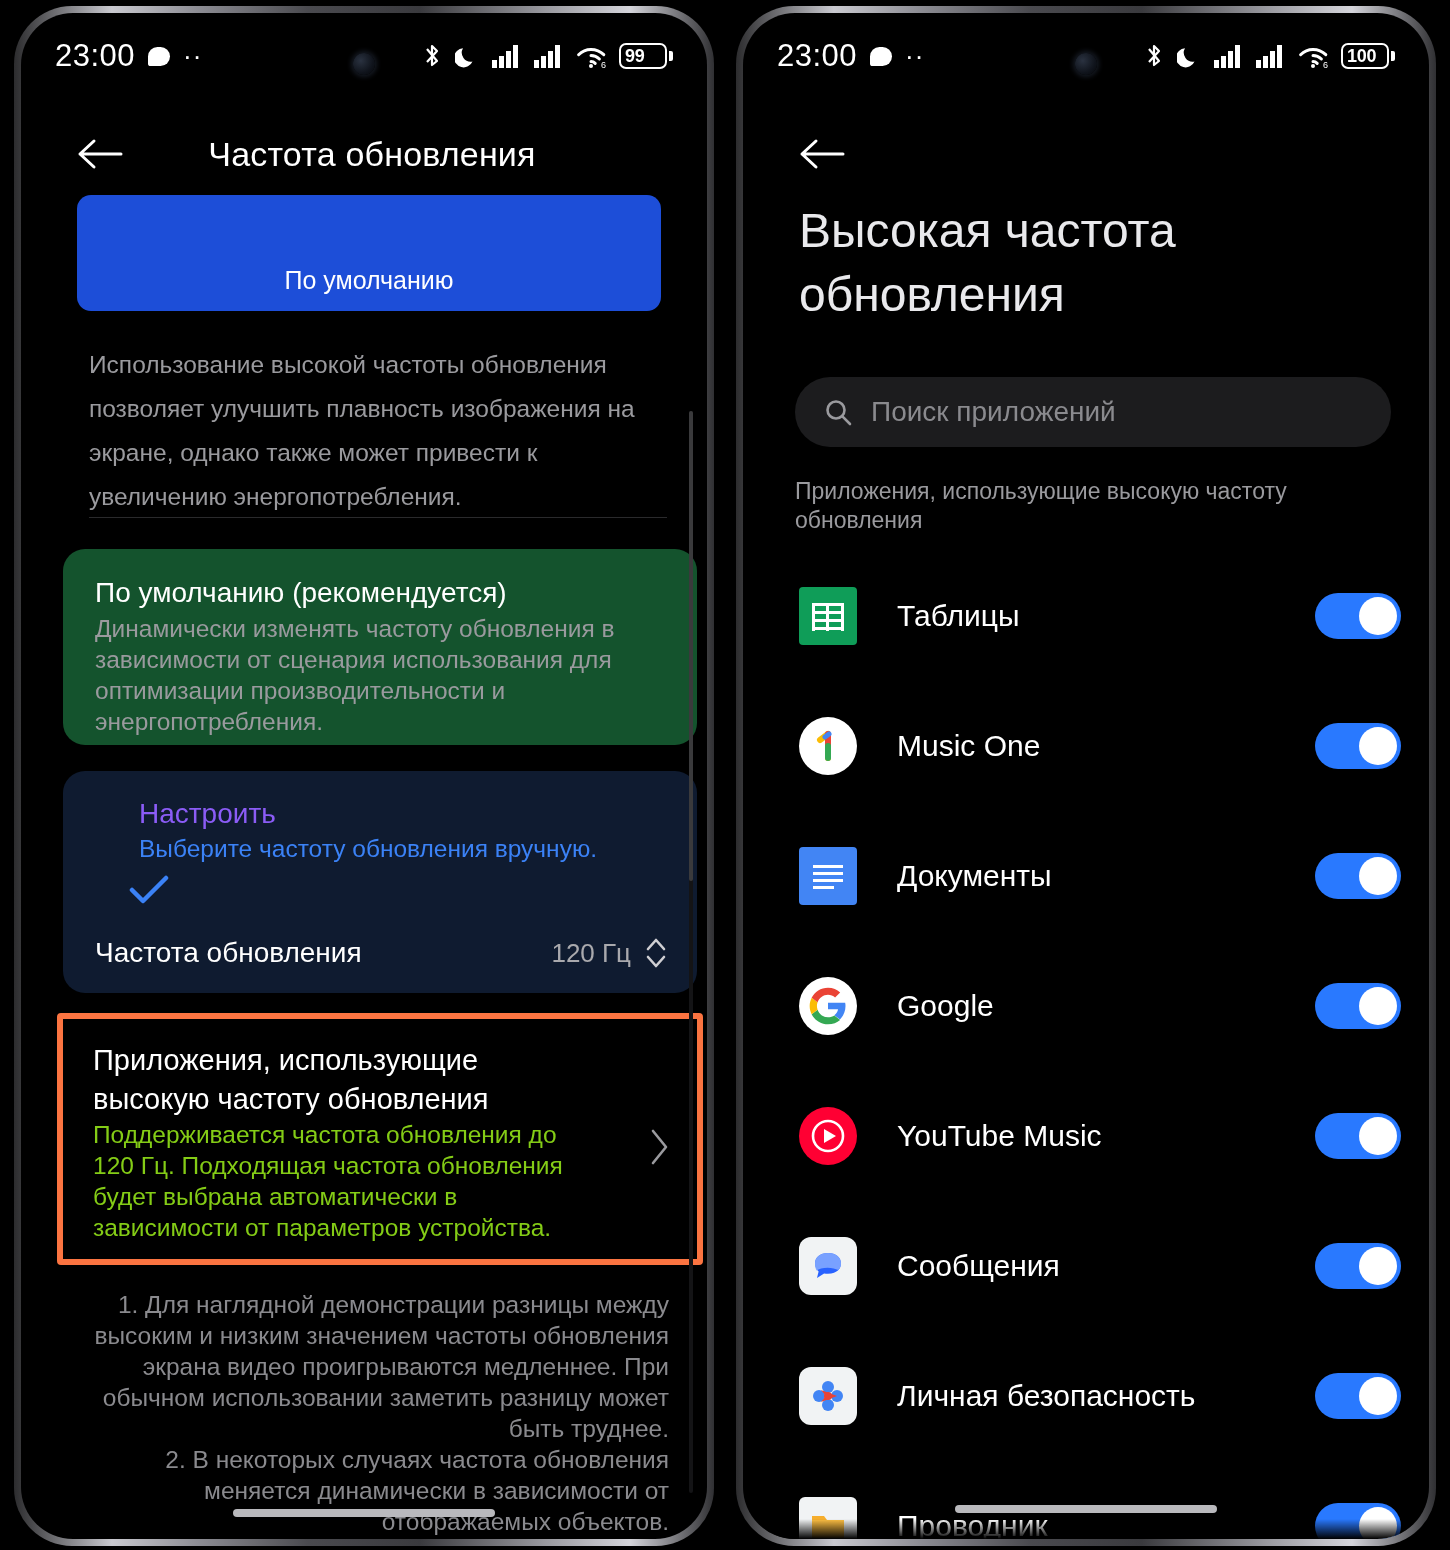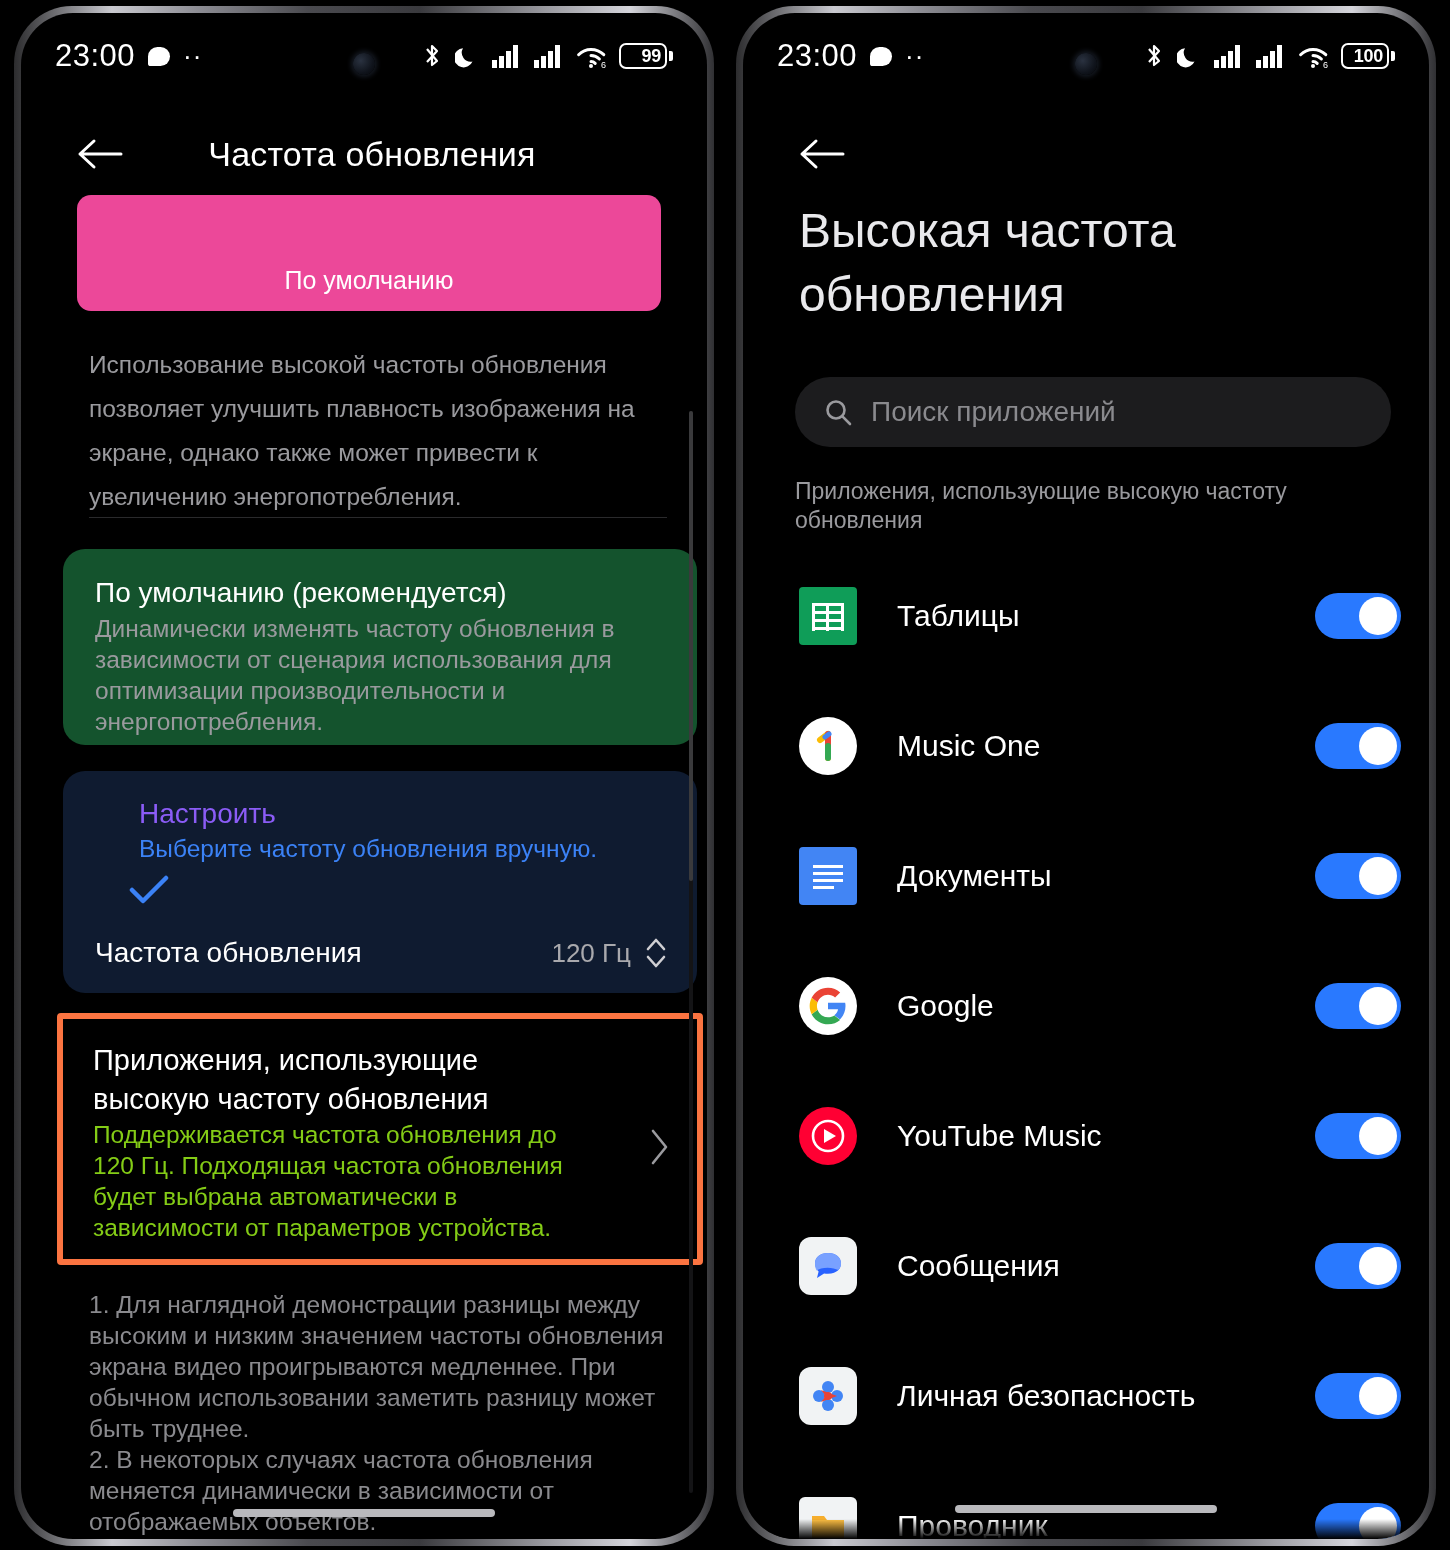--- a/index.html
+++ b/index.html
@@ -54,21 +54,21 @@
     background: radial-gradient(circle at 35% 35%, #2a3240 0%, #10141c 60%, #05070a 100%);
     box-shadow: 0 0 5px 2px rgba(40,50,65,.55);
   }
   .sb-right { display:flex; align-items:center; gap: 12px; }
   .icn { display:block; }
   .batt {
     display:flex; align-items:center;
   }
   .batt-body {
     border:2.5px solid #fff; border-radius:7px; height:26px; min-width:48px;
-    display:flex; align-items:center; justify-content:flex-end;
+    display:flex; align-items:center; justify-content:flex-start;
     padding: 0 4px;
   }
   .batt-num { font-size:18px; font-weight:700; color:#fff; letter-spacing:-.3px;}
   .batt-tip { width:4px; height:10px; background:#fff; border-radius:0 2px 2px 0; margin-left:2px; }
 
   
   .nav-row { position:absolute; top: 104px; left:0; right:0; height:74px; display:flex; align-items:center; }
   .back-btn {
     width: 74px; height:74px; margin-left: 42px;
     display:flex; align-items:center; justify-content:center;
@@ -76,21 +76,21 @@
   .nav-title {
     flex:1; text-align:center; color:#fff; font-size:34px; font-weight:400;
     margin-right: 100px; letter-spacing: .2px;
   }
 
   .preview-bar {
     position:absolute; top: 182px; left: 56px; width: 584px; height: 116px;
     border-radius: 14px; overflow:hidden; display:flex;
   }
   .pv-half { flex:1; display:flex; align-items:flex-end; justify-content:center; padding-bottom:16px; position:relative; }
-  .pv-default { background:#ec4899; }
+  .pv-default { background:#1d4ed8; }
   .pv-high    { background:#18D59B; }
   .pv-label { color:#fff; font-size:25px; }
   .pv-ball {
     position:absolute; top:-18px; left:50%; transform:translateX(-50%);
     width:56px; height:56px; border-radius:50%;
     background: radial-gradient(circle at 45% 40%, #ffffff 0%, #c8f6e2 60%, #a9eed3 100%);
   }
 
   .desc {
     position:absolute; top:330px; left:68px; width:570px;
@@ -119,21 +119,21 @@
     top:1000px; left:36px; width:646px; height:252px;
     background:#000; border:6px solid #FB7441; border-radius:4px;
     padding: 22px 26px 0 30px;
   }
   .ca-title { color:#fff; font-size:29px; line-height:39px; width:86%; }
   .ca-sub { color:#84cc16; font-size:24.5px; line-height:31px; width:86%; }
   .ca-chev { position:absolute; right:26px; top:108px; }
 
   .notes {
     position:absolute; top:1276px; left:68px; width:580px;
-    color:#8a8a8e; font-size:24.5px; line-height:31px;
+    color:#8a8a8e; font-size:24.5px; line-height:31px;text-align:right;
   }
   .scrollbar-track {
     position:absolute; right:14px; top:398px; width:4px; height:1082px;
     background:#141416; border-radius:2px;
   }
   .scrollbar-thumb {
     position:absolute; right:14px; top:398px; width:4px; height:470px;
     background:#3a3a3c; border-radius:2px;
   }
   .home-indicator {

